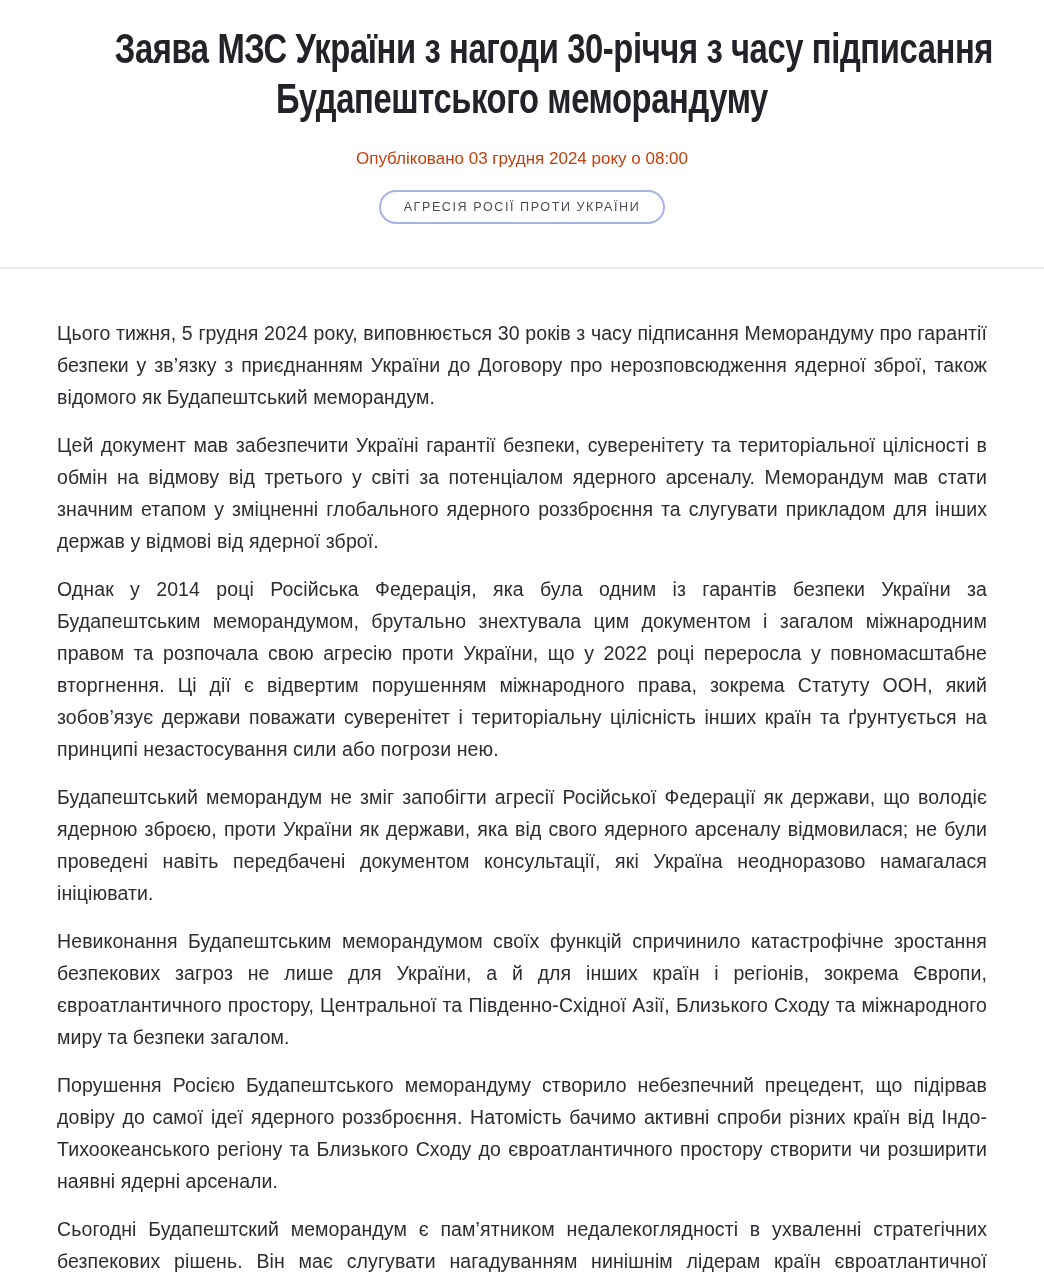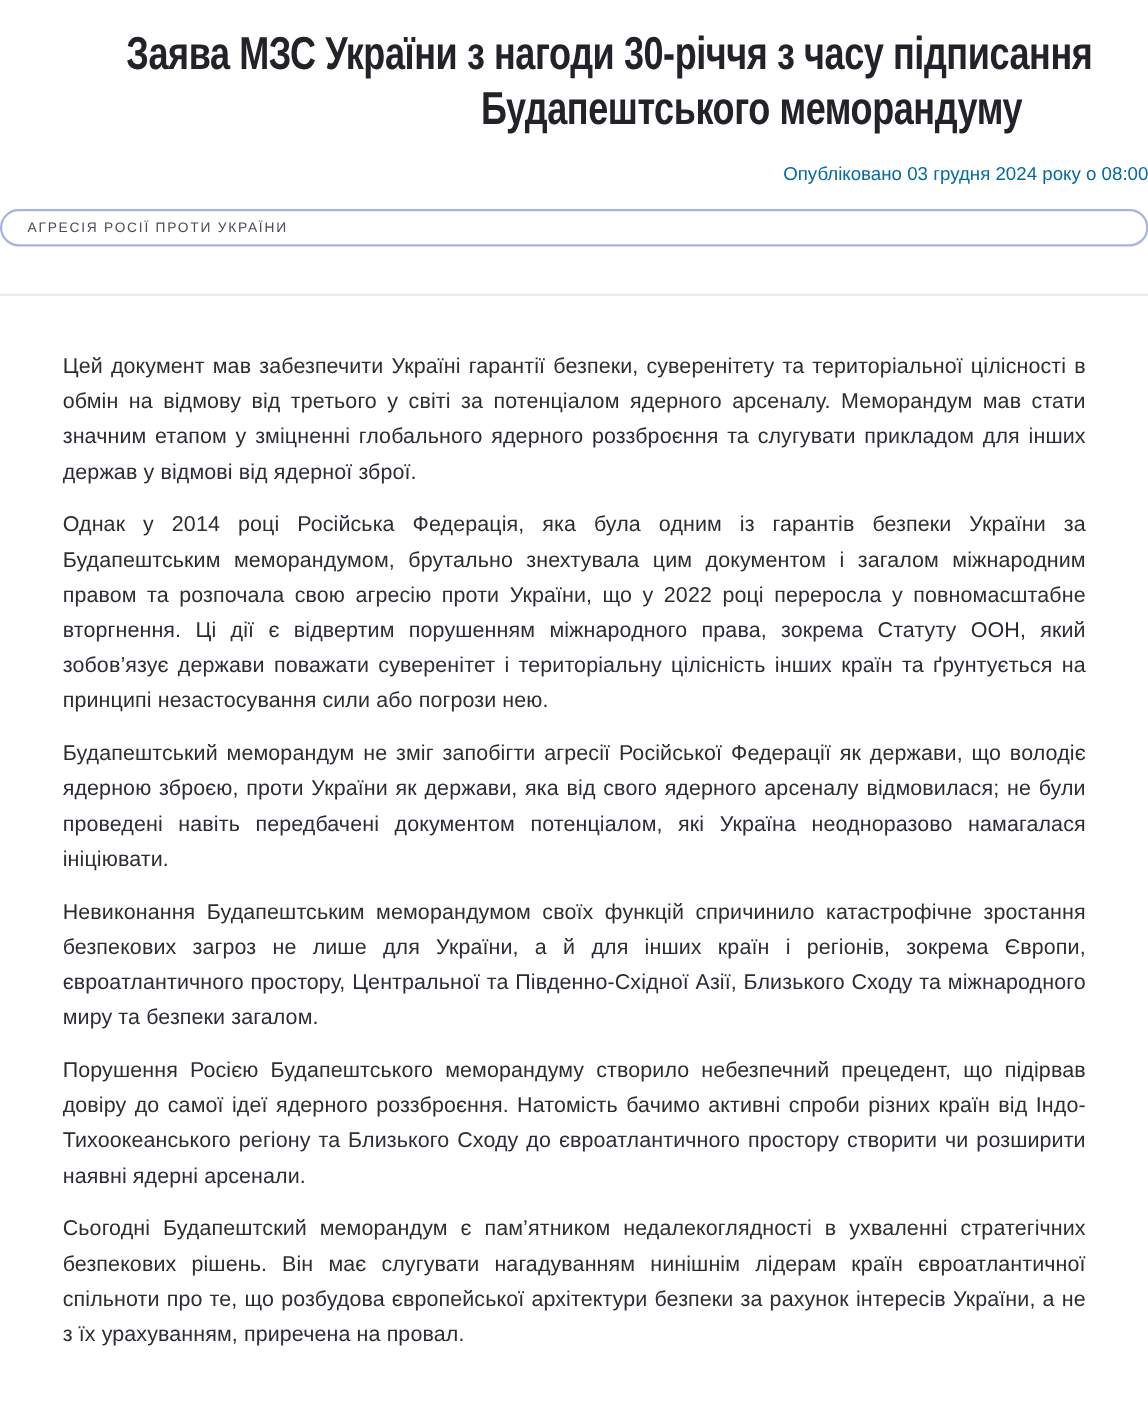--- a/index.html
+++ b/index.html
@@ -8,49 +8,48 @@
     width: 1044px;
     min-height: 1280px;
     background: #ffffff;
     font-family: "Liberation Sans", "DejaVu Sans", sans-serif;
     color: #2c2c33;
   }
   .page { width: 1044px; background: #ffffff; }
 
   
   .article-header {
-    text-align: right;
+    text-align: center;
     padding-top: 24px;
   }
   .page-title {
     font-weight: 700;
     font-size: 42px;
     line-height: 50px;
     letter-spacing: -0.5px;
     color: #222228;
     font-stretch: condensed;
   }
   .title-line {
     display: block;
     white-space: nowrap;
     transform: scaleX(0.78);
     transform-origin: 50% 50%;
   }
   .publish-date {
     margin-top: 25px;
     font-size: 17px;
     font-weight: 300;
-    color: #0369a1;
+    color: #c2410c;
   }
   .tags-row {
     margin-top: 21px;
     display: flex;
     justify-content: center;
     gap: 12px;
-    flex-direction: column;
   }
   .tag-pill {
     display: inline-flex;
     align-items: center;
     height: 34px;
     padding: 0 23px;
     border: 2px solid #a8b2e4;
     border-radius: 17px;
     background: #ffffff;
     font-size: 12.5px;
@@ -97,21 +96,22 @@
     <div class="publish-date">Опубліковано 03 грудня 2024 року о 08:00</div>
 
     <div class="tags-row">
       <span class="tag-pill">АГРЕСІЯ РОСІЇ ПРОТИ УКРАЇНИ</span>
     </div>
   </header>
 
   <hr class="divider">
 
   <main class="article-body">
+    <p>Цього тижня, 5 грудня 2024 року, виповнюється 30 років з часу підписання Меморандуму про гарантії безпеки у зв’язку з приєднанням України до Договору про нерозповсюдження ядерної зброї, також відомого як Будапештський меморандум.</p>
     <p>Цей документ мав забезпечити Україні гарантії безпеки, суверенітету та територіальної цілісності в обмін на відмову від третього у світі за потенціалом ядерного арсеналу. Меморандум мав стати значним етапом у зміцненні глобального ядерного роззброєння та слугувати прикладом для інших держав у відмові від ядерної зброї.</p>
     <p>Однак у 2014 році Російська Федерація, яка була одним із гарантів безпеки України за Будапештським меморандумом, брутально знехтувала цим документом і загалом міжнародним правом та розпочала свою агресію проти України, що у 2022 році переросла у повномасштабне вторгнення. Ці дії є відвертим порушенням міжнародного права, зокрема Статуту ООН, який зобов’язує держави поважати суверенітет і територіальну цілісність інших країн та ґрунтується на принципі незастосування сили або погрози нею.</p>
-    <p>Будапештський меморандум не зміг запобігти агресії Російської Федерації як держави, що володіє ядерною зброєю, проти України як держави, яка від свого ядерного арсеналу відмовилася; не були проведені навіть передбачені документом потенціалом, які Україна неодноразово намагалася ініціювати.</p>
+    <p>Будапештський меморандум не зміг запобігти агресії Російської Федерації як держави, що володіє ядерною зброєю, проти України як держави, яка від свого ядерного арсеналу відмовилася; не були проведені навіть передбачені документом консультації, які Україна неодноразово намагалася ініціювати.</p>
     <p>Невиконання Будапештським меморандумом своїх функцій спричинило катастрофічне зростання безпекових загроз не лише для України, а й для інших країн і регіонів, зокрема Європи, євроатлантичного простору, Центральної та Південно-Східної Азії, Близького Сходу та міжнародного миру та безпеки загалом.</p>
     <p>Порушення Росією Будапештського меморандуму створило небезпечний прецедент, що підірвав довіру до самої ідеї ядерного роззброєння. Натомість бачимо активні спроби різних країн від Індо-Тихоокеанського регіону та Близького Сходу до євроатлантичного простору створити чи розширити наявні ядерні арсенали.</p>
     <p>Сьогодні Будапештский меморандум є пам’ятником недалекоглядності в ухваленні стратегічних безпекових рішень. Він має слугувати нагадуванням нинішнім лідерам країн євроатлантичної спільноти про те, що розбудова європейської архітектури безпеки за рахунок інтересів України, а не з їх урахуванням, приречена на провал.</p>
   </main>
 
 </div>
 
 </body></html>

